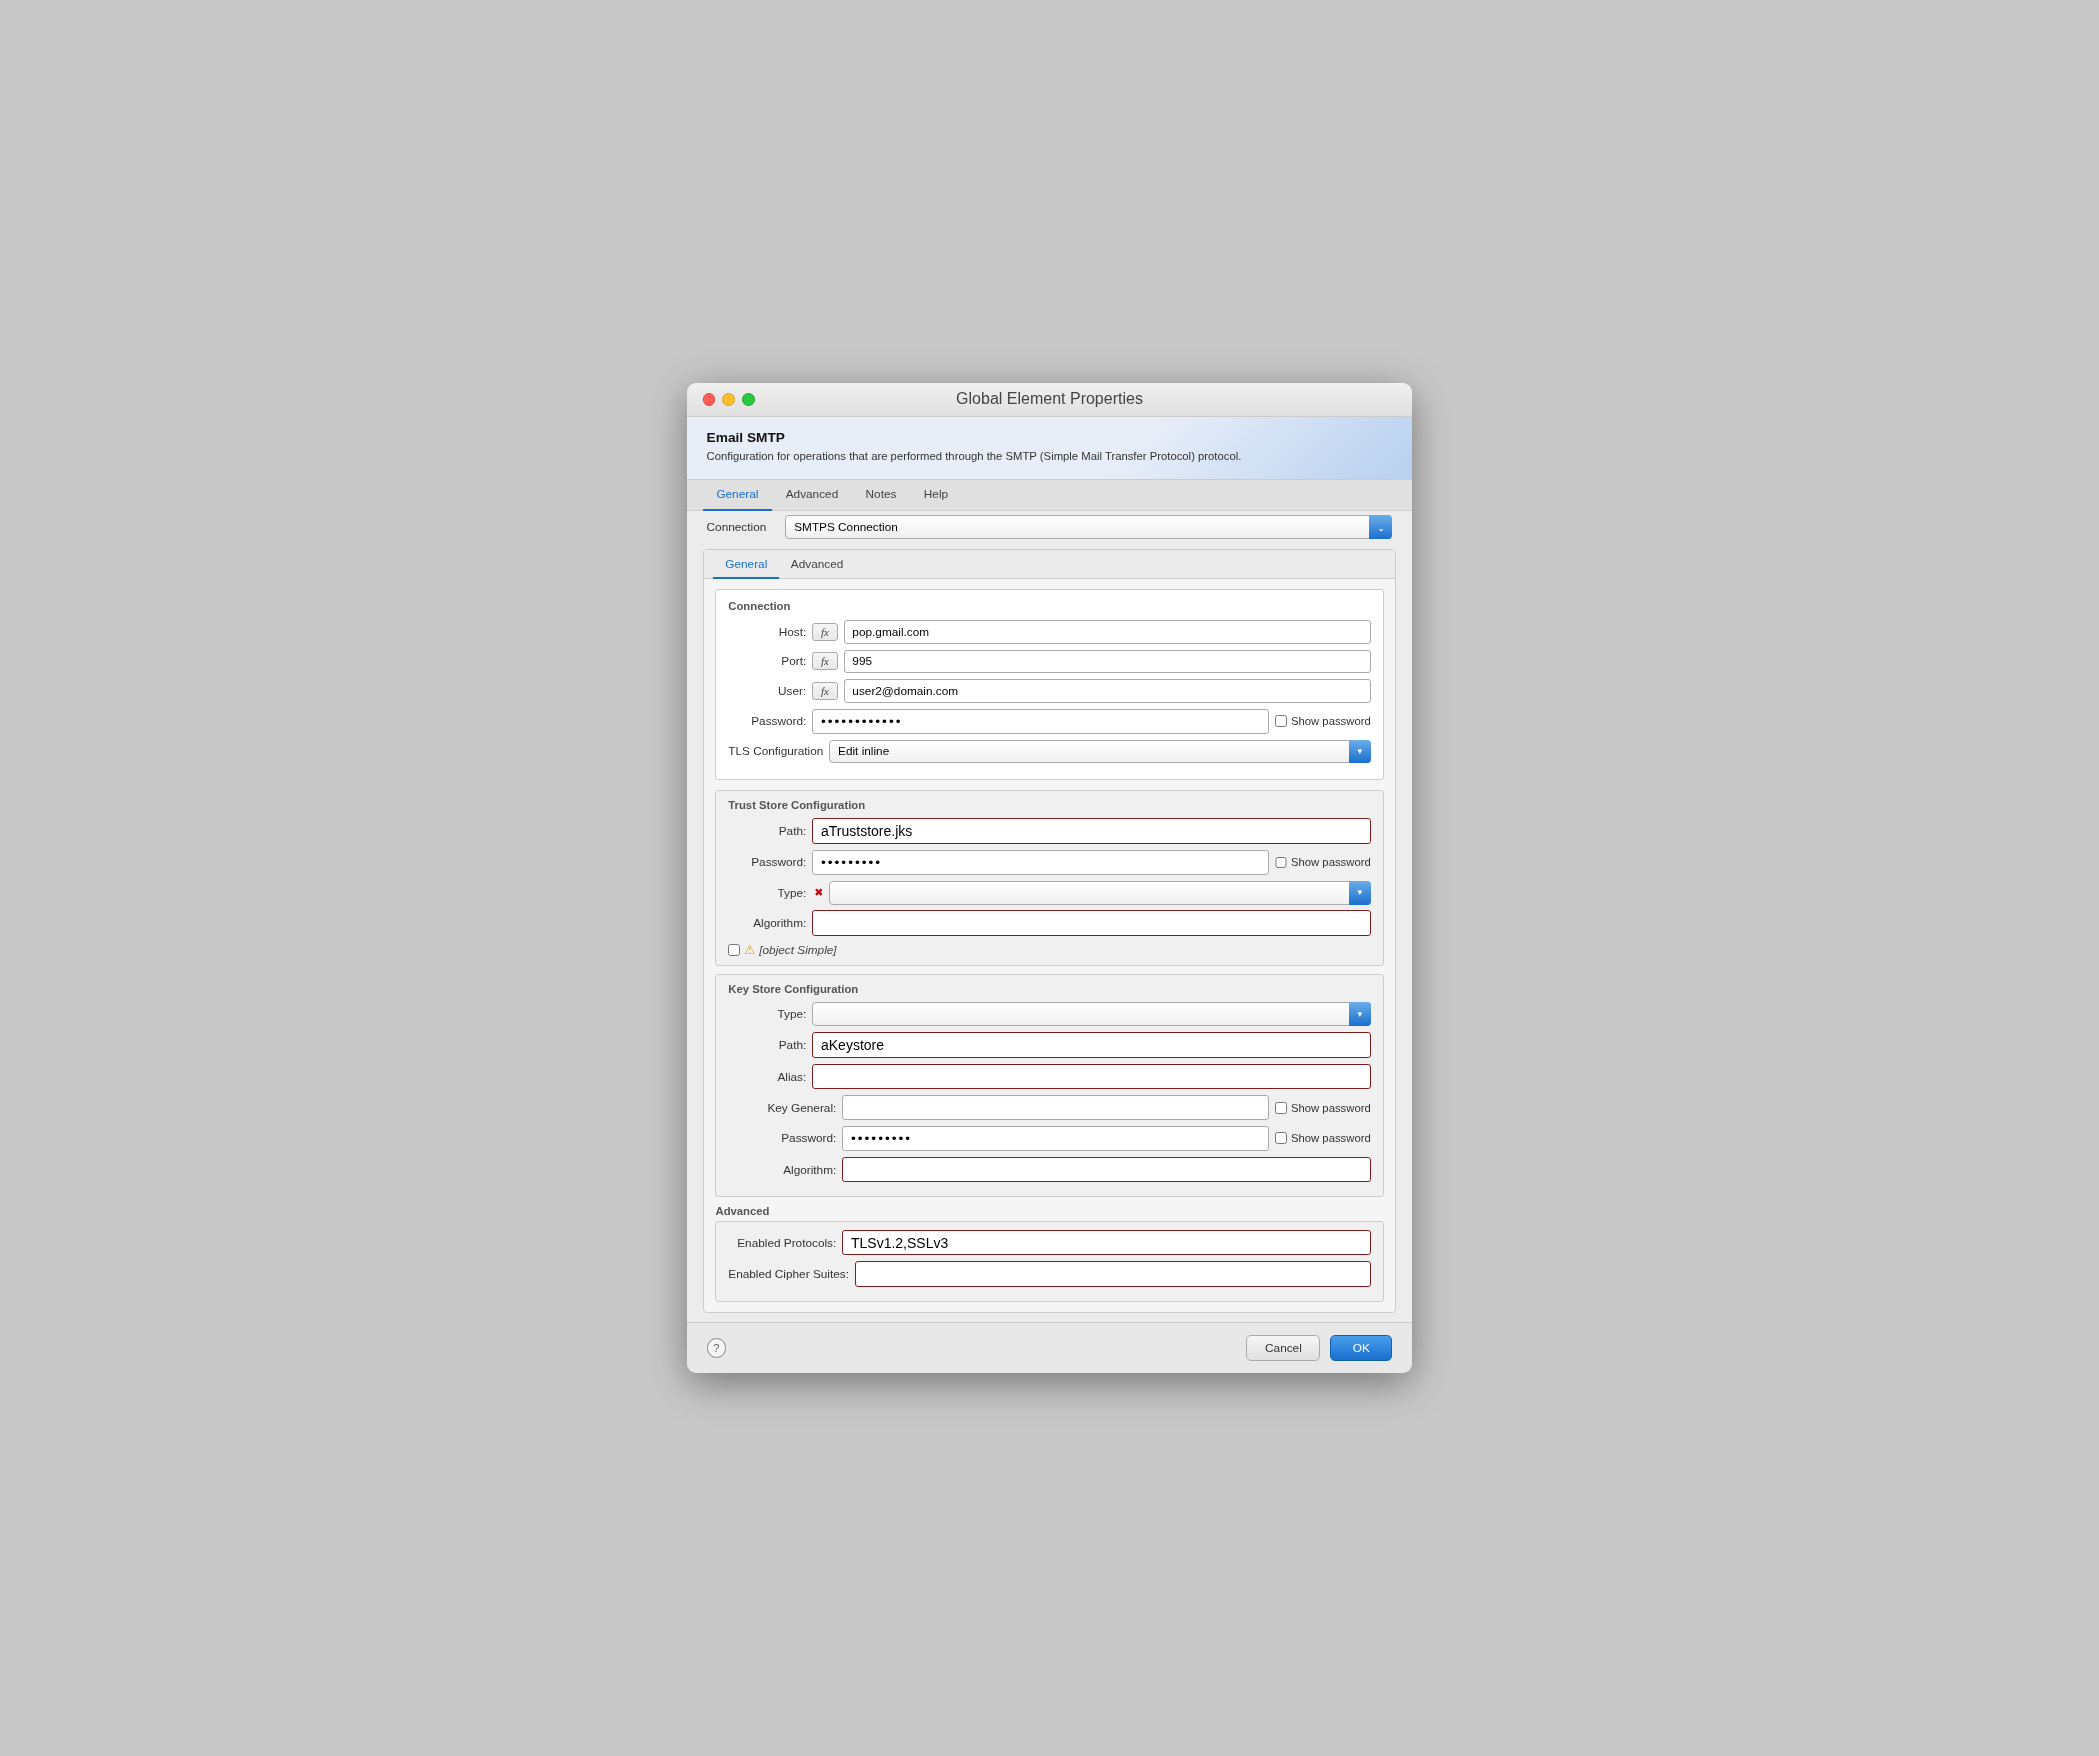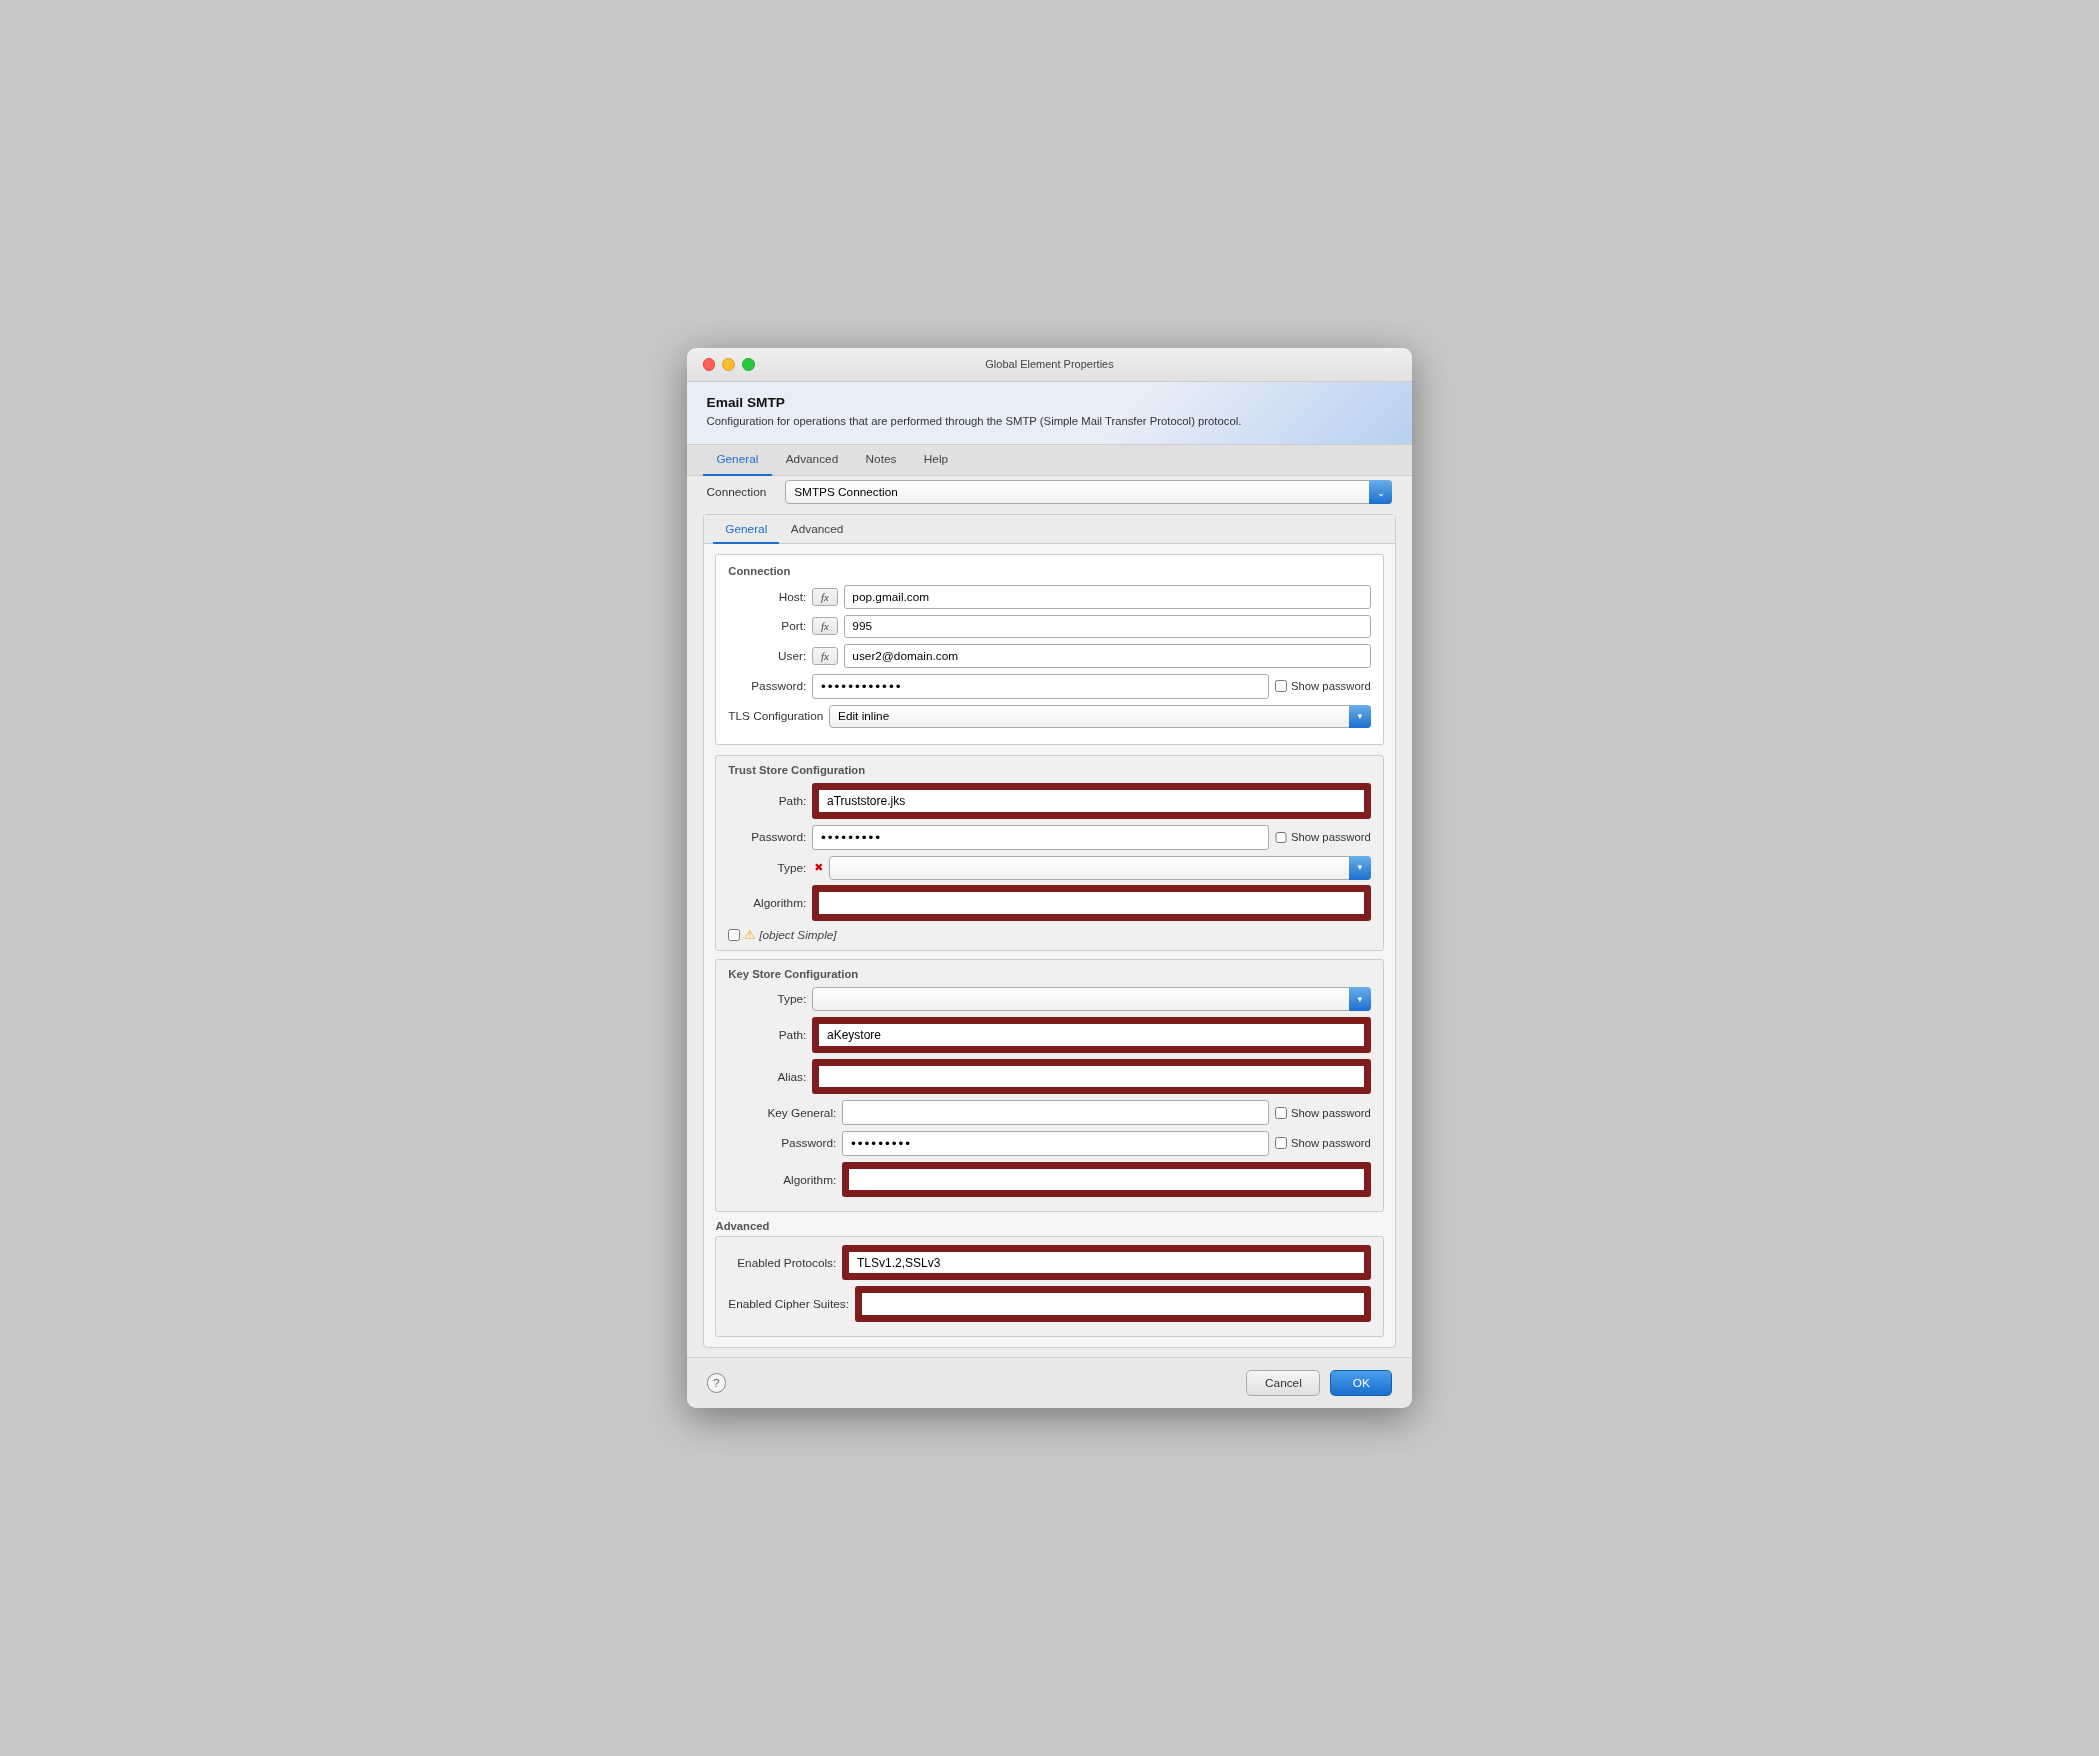--- a/index.html
+++ b/index.html
@@ -38,21 +38,21 @@
       border: none;
       cursor: pointer;
     }
     .btn-close { background: #ff5f57; border: 1px solid #e0443e; }
     .btn-minimize { background: #febc2e; border: 1px solid #d6a123; }
     .btn-maximize { background: #28c840; border: 1px solid #1aab29; }
     .title-bar-title {
       position: absolute;
       left: 50%;
       transform: translateX(-50%);
-      font-size: 11px;
+      font-size: 16px;
       color: #444;
       font-weight: 500;
     }
     .header-section {
       background: linear-gradient(135deg, #e8eef8 60%, #b8d0ef 100%);
       padding: 13.7px 19.6px 13.7px 19.6px;
       border-bottom: 1px solid #ccc;
     }
     .header-title {
       font-size: 13.7px;
@@ -217,24 +217,24 @@
       flex: 1;
       border: 1px solid #aaa;
       border-radius: 2.9px;
       padding: 3.9px 7.8px;
       font-size: 11.8px;
       background: #fff;
       outline: none;
     }
     .field-input-wide {
       flex: 1;
-      border: 7px solid #7f1d1d;
+      border: 1px solid #7f1d1d;
       border-radius: 2.9px;
       padding: 3.9px 7.8px;
-      font-size: 12px;
+      font-size: 14px;
       background: #fff;
       outline: none;
     }
     .password-field {
       display: flex;
       align-items: center;
       gap: 5.9px;
       flex: 1;
     }
     .password-input {

